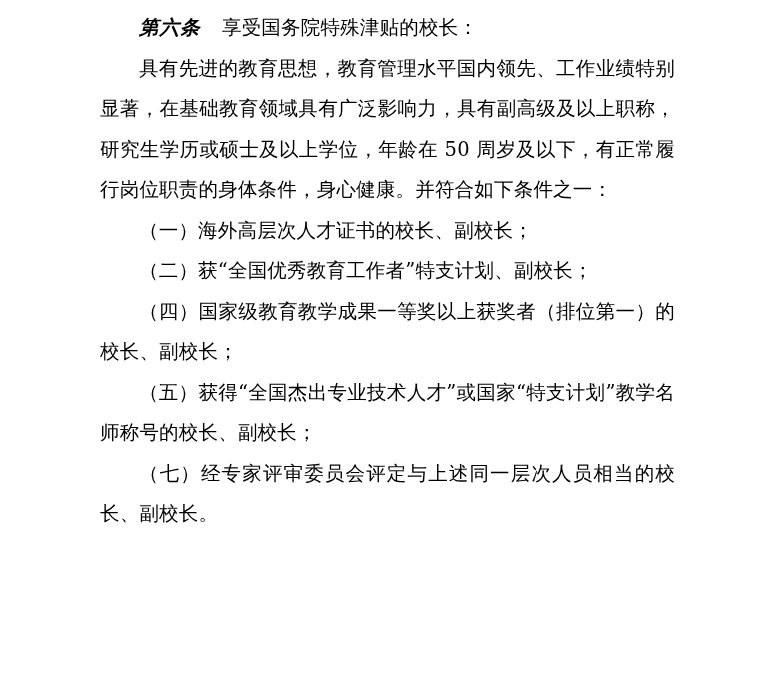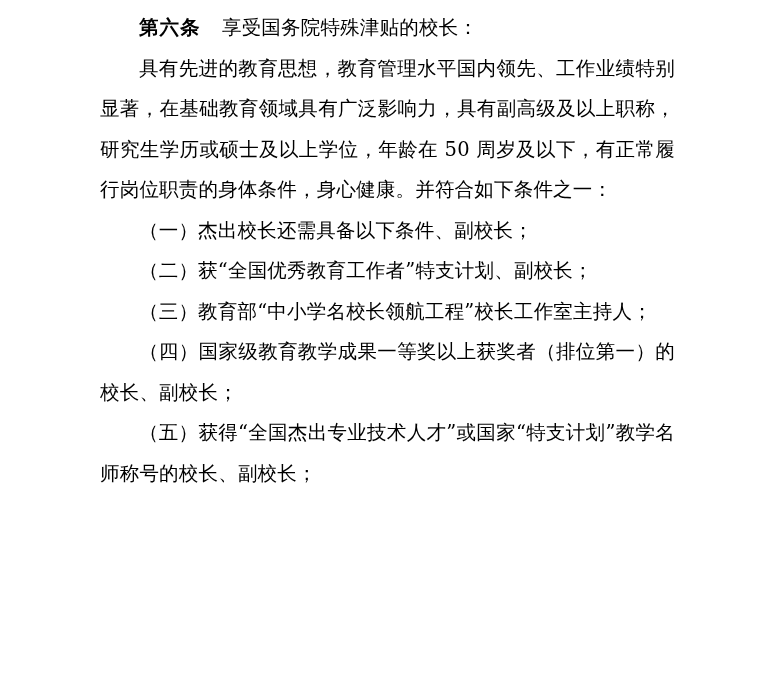--- a/index.html
+++ b/index.html
@@ -31,42 +31,43 @@
   .para {
     margin: 0;
     text-indent: 2em;
   }
   .para.heading-para {
     text-indent: 2em;
   }
   .heading-label {
     font-weight: bold;
     letter-spacing: 1px;
+    font-style: italic;
   }
   .heading-gap {
     display: inline-block;
     width: 1.1em;
   }
 </style>
 </head>
 <body>
 
 <div class="page">
   <div class="doc-body">
 
     <p class="para heading-para"><span class="heading-label">第六条</span><span class="heading-gap"></span><span class="heading-text">享受国务院特殊津贴的校长：</span></p>
 
     <p class="para">具有先进的教育思想，教育管理水平国内领先、工作业绩特别显著，在基础教育领域具有广泛影响力，具有副高级及以上职称，研究生学历或硕士及以上学位，年龄在 50 周岁及以下，有正常履行岗位职责的身体条件，身心健康。并符合如下条件之一：</p>
 
-    <p class="para">（一）杰出校长还需具备以下条件、副校长；</p>
+    <p class="para">（一）海外高层次人才证书的校长、副校长；</p>
 
     <p class="para">（二）获“全国优秀教育工作者”特支计划、副校长；</p>
 
-    <p class="para">（三）教育部“中小学名校长领航工程”校长工作室主持人；</p>
 
     <p class="para">（四）国家级教育教学成果一等奖以上获奖者（排位第一）的校长、副校长；</p>
 
     <p class="para">（五）获得“全国杰出专业技术人才”或国家“特支计划”教学名师称号的校长、副校长；</p>
 
 
+    <p class="para">（七）经专家评审委员会评定与上述同一层次人员相当的校长、副校长。</p>
 
   </div>
 </div>
 
 </body></html>

